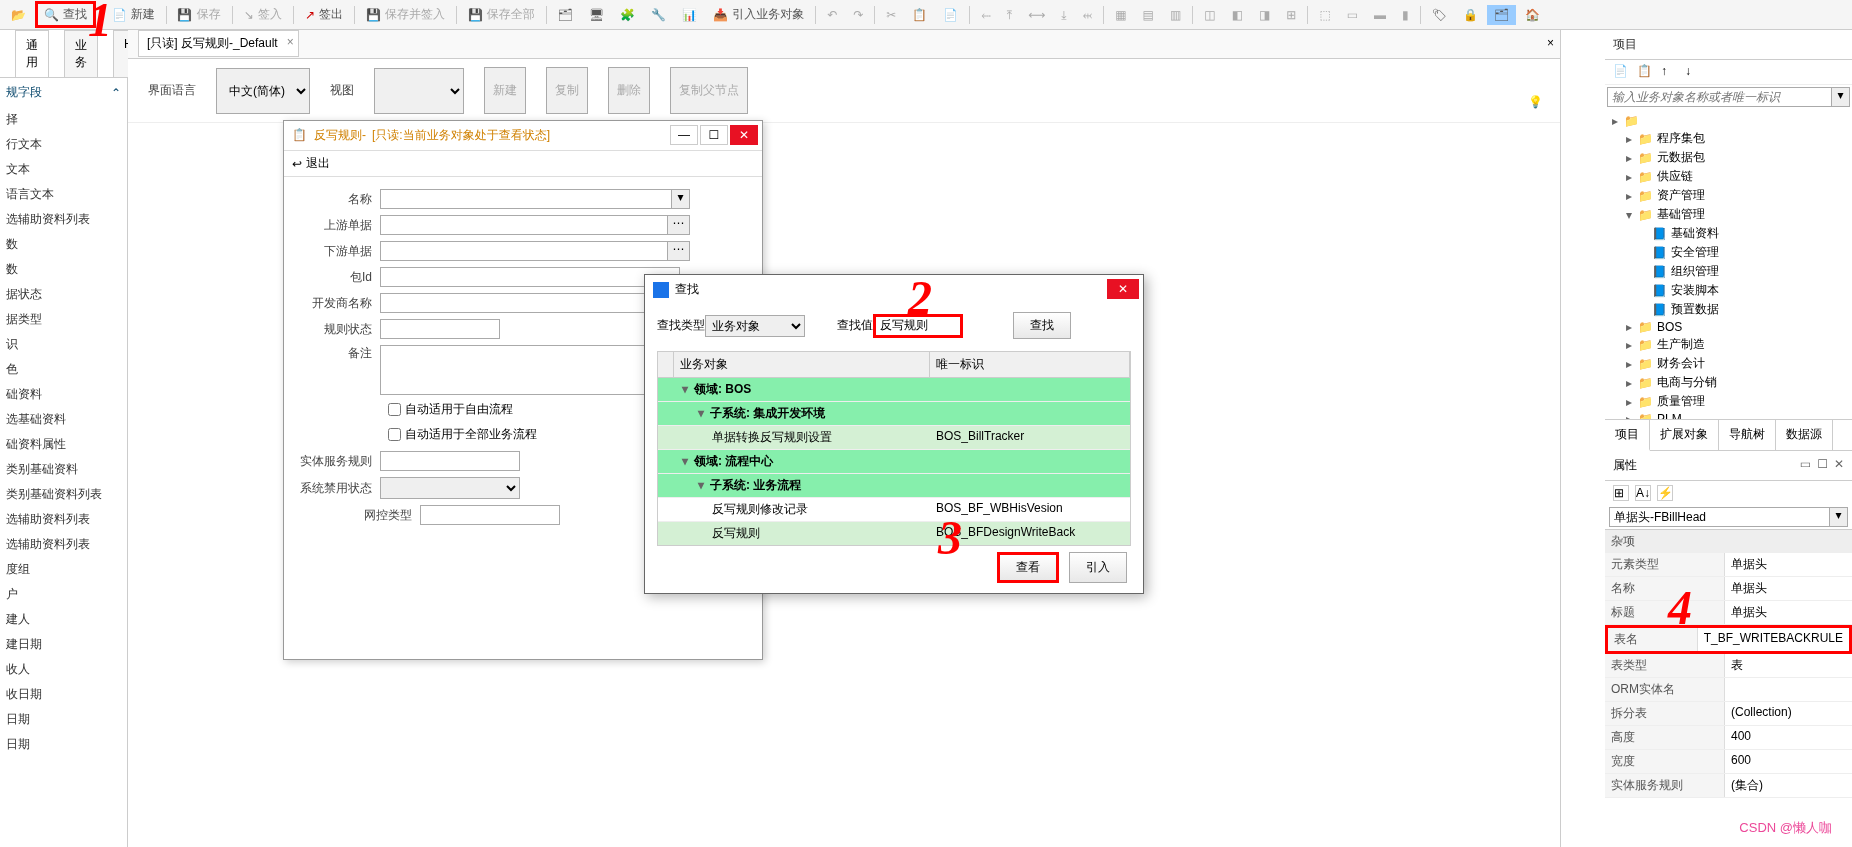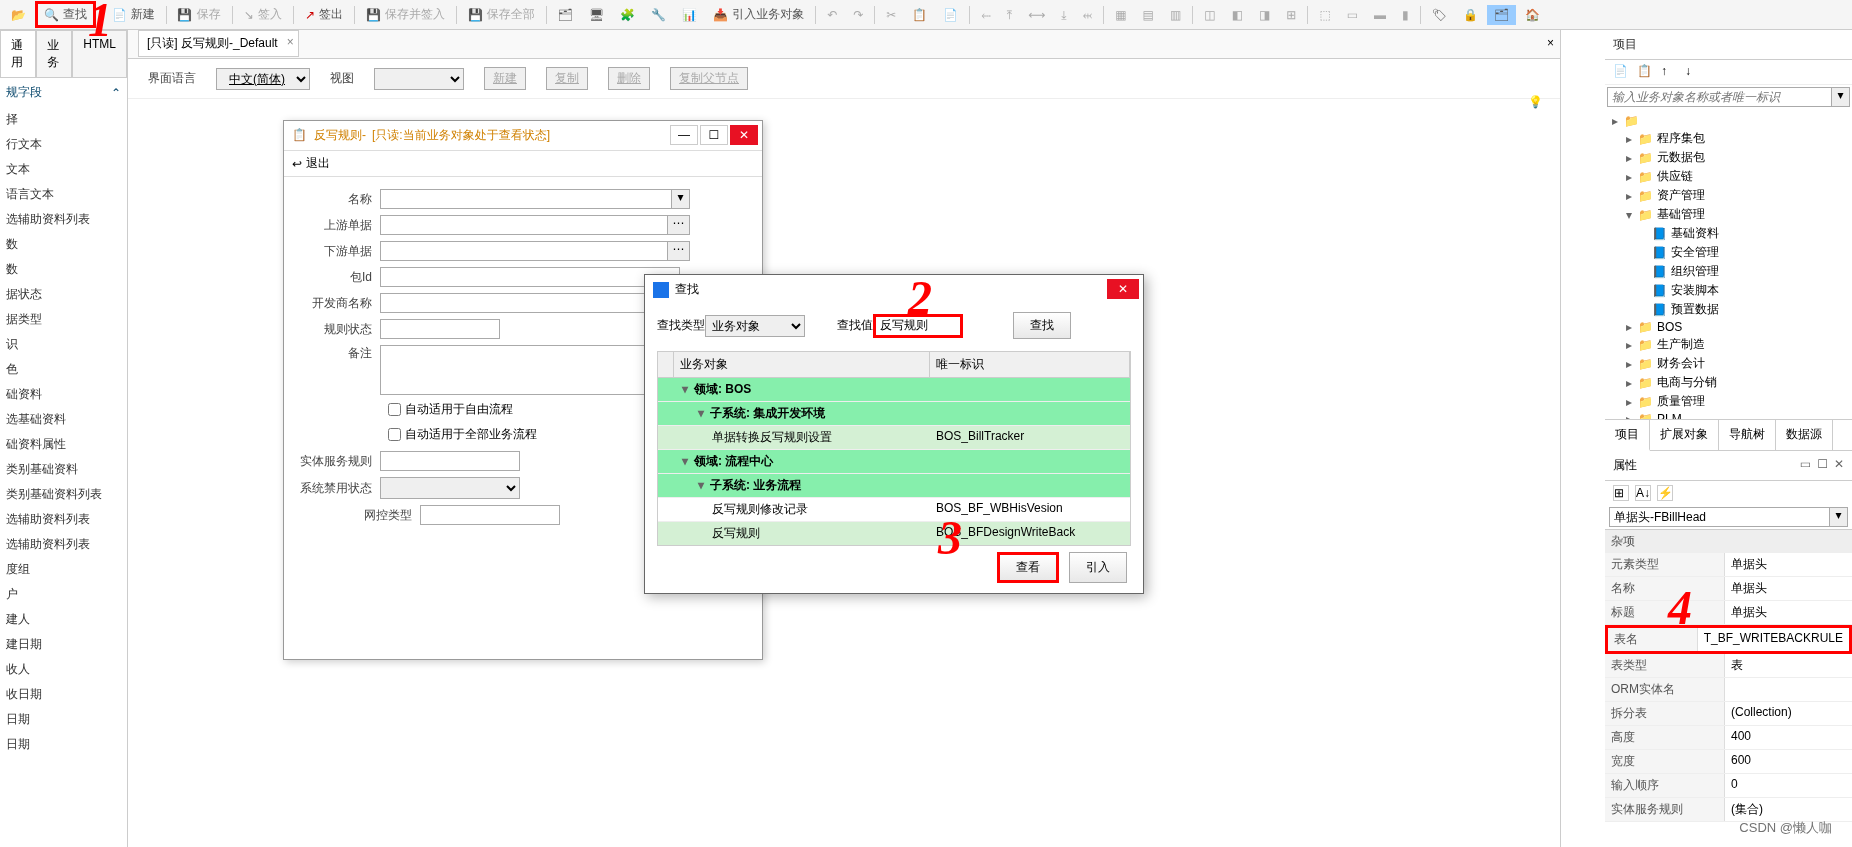--- a/index.html
+++ b/index.html
@@ -9,34 +9,34 @@
 .toolbar { height: 30px; background: #f5f5f5; border-bottom: 1px solid #ccc; display: flex; align-items: center; padding: 0 4px; gap: 2px; }
 .tb-btn { padding: 2px 6px; display: inline-flex; align-items: center; gap: 4px; color: #555; cursor: pointer; border: 1px solid transparent; }
 .tb-btn.disabled { color: #aaa; }
 .tb-sep { width: 1px; height: 18px; background: #ccc; margin: 0 2px; }
 .red-box { border: 3px solid red !important; }
 .red-num { position: absolute; font-family: "Brush Script MT", cursive; font-size: 48px; font-weight: bold; color: red; font-style: italic; z-index: 900; }
 
 
 .left-panel { position: absolute; left: 0; top: 30px; width: 128px; bottom: 0; border-right: 1px solid #ccc; background: #fff; }
 .left-tabs { display: flex; border-bottom: 1px solid #ccc; }
-.left-tab { padding: 6px 10px; border: 1px solid #ccc; border-bottom: none; cursor: pointer; background: #f5f5f5; }
+.left-tab { padding: 6px 10px; border: 1px solid #ccc; border-bottom: none; cursor: pointer; background: #f5f5f5; margin-left: 15px; }
 .left-tab.active { background: #fff; }
 .left-header { padding: 6px; color: #0c4a6e; display: flex; justify-content: space-between; align-items: center; }
 .left-list { overflow: auto; }
 .left-item { padding: 4px 6px; color: #333; cursor: pointer; white-space: nowrap; }
 
 
 .main { position: absolute; left: 128px; top: 30px; right: 292px; bottom: 0; background: #f9f9f9; }
 .doc-tab { position: absolute; top: 0; left: 10px; background: #fff; border: 1px solid #ccc; padding: 4px 20px 4px 8px; }
 .doc-tab .close { position: absolute; right: 4px; top: 4px; cursor: pointer; color: #888; }
 .doc-body { position: absolute; top: 28px; left: 0; right: 0; bottom: 0; background: #fff; border-top: 1px solid #ccc; }
 .doc-toolbar { padding: 8px 20px; display: flex; align-items: center; gap: 20px; border-bottom: 1px solid #eee; }
 .doc-toolbar label { color: #444; }
-.doc-toolbar select, .doc-toolbar .btn { padding: 2px 8px; border: 1px solid #aaa; background: #f0f0f0; text-decoration: underline; }
+.doc-toolbar select, .doc-toolbar .btn { padding: 14px 8px; border: 1px solid #aaa; background: #f0f0f0; }
 .btn { padding: 4px 16px; border: 1px solid #aaa; background: linear-gradient(#fff,#e8e8e8); cursor: pointer; }
 .btn.disabled { color: #aaa; }
 .lightbulb { position: absolute; right: 12px; top: 36px; width: 20px; height: 20px; }
 
 
 .dlg1 { position: absolute; left: 155px; top: 90px; width: 480px; height: 540px; background: #fff; border: 1px solid #999; box-shadow: 2px 2px 8px rgba(0,0,0,0.2); }
 .dlg-title { background: #fff; padding: 6px 8px; display: flex; align-items: center; gap: 6px; }
 .dlg-title .ticon { width: 16px; height: 16px; }
 .dlg-title .txt { color: #d08000; }
 .dlg-title .txt2 { color: #d08000; }
@@ -103,21 +103,21 @@
 .props-tb { padding: 4px 8px; display: flex; gap: 6px; }
 .props-tb .ic { width: 16px; height: 16px; border: 1px solid #ccc; }
 .props-combo { padding: 2px 4px; display: flex; }
 .props-combo input { flex: 1; border: 1px solid #aaa; padding: 2px 4px; }
 .props-combo .drop { width: 18px; border: 1px solid #aaa; border-left: none; background: #eee; text-align: center; }
 .props-grid { border-top: 1px solid #ccc; }
 .props-grid .cat { background: #eee; padding: 3px 6px; color: #555; }
 .props-grid .prow { display: flex; border-bottom: 1px solid #eee; }
 .props-grid .pk { width: 120px; padding: 3px 6px; background: #f5f5f5; border-right: 1px solid #ddd; color: #555; }
 .props-grid .pv { flex: 1; padding: 3px 6px; }
-.watermark { position: absolute; right: 20px; bottom: 10px; color: #737373; font-size: 13px; }
+.watermark { position: absolute; right: 20px; bottom: 10px; color: #ec4899; font-size: 13px; }
 .blurred { filter: blur(2px); color: #888; }
 </style>
 </head>
 <body>
 
 <div class="toolbar">
   <span class="tb-btn">📂</span>
   <span class="tb-btn red-box">🔍 <span>查找</span></span>
   <span class="tb-sep"></span>
   <span class="tb-btn">📄 <span>新建</span></span>
@@ -533,24 +533,20 @@
         </div>
         <div class="prow">
           <div class="pk">高度</div>
           <div class="pv">400</div>
         </div>
         <div class="prow">
           <div class="pk">宽度</div>
           <div class="pv">600</div>
         </div>
         <div class="prow">
-          <div class="pk">输入顺序</div>
-          <div class="pv">0</div>
-        </div>
-        <div class="prow">
           <div class="pk">实体服务规则</div>
           <div class="pv">(集合)</div>
         </div>
       </div>
   </div>
 </div>
 <div class="red-num" style="right:160px; top:580px;">4</div>
 <div class="watermark">CSDN @懒人咖</div>
 
 </body></html>

